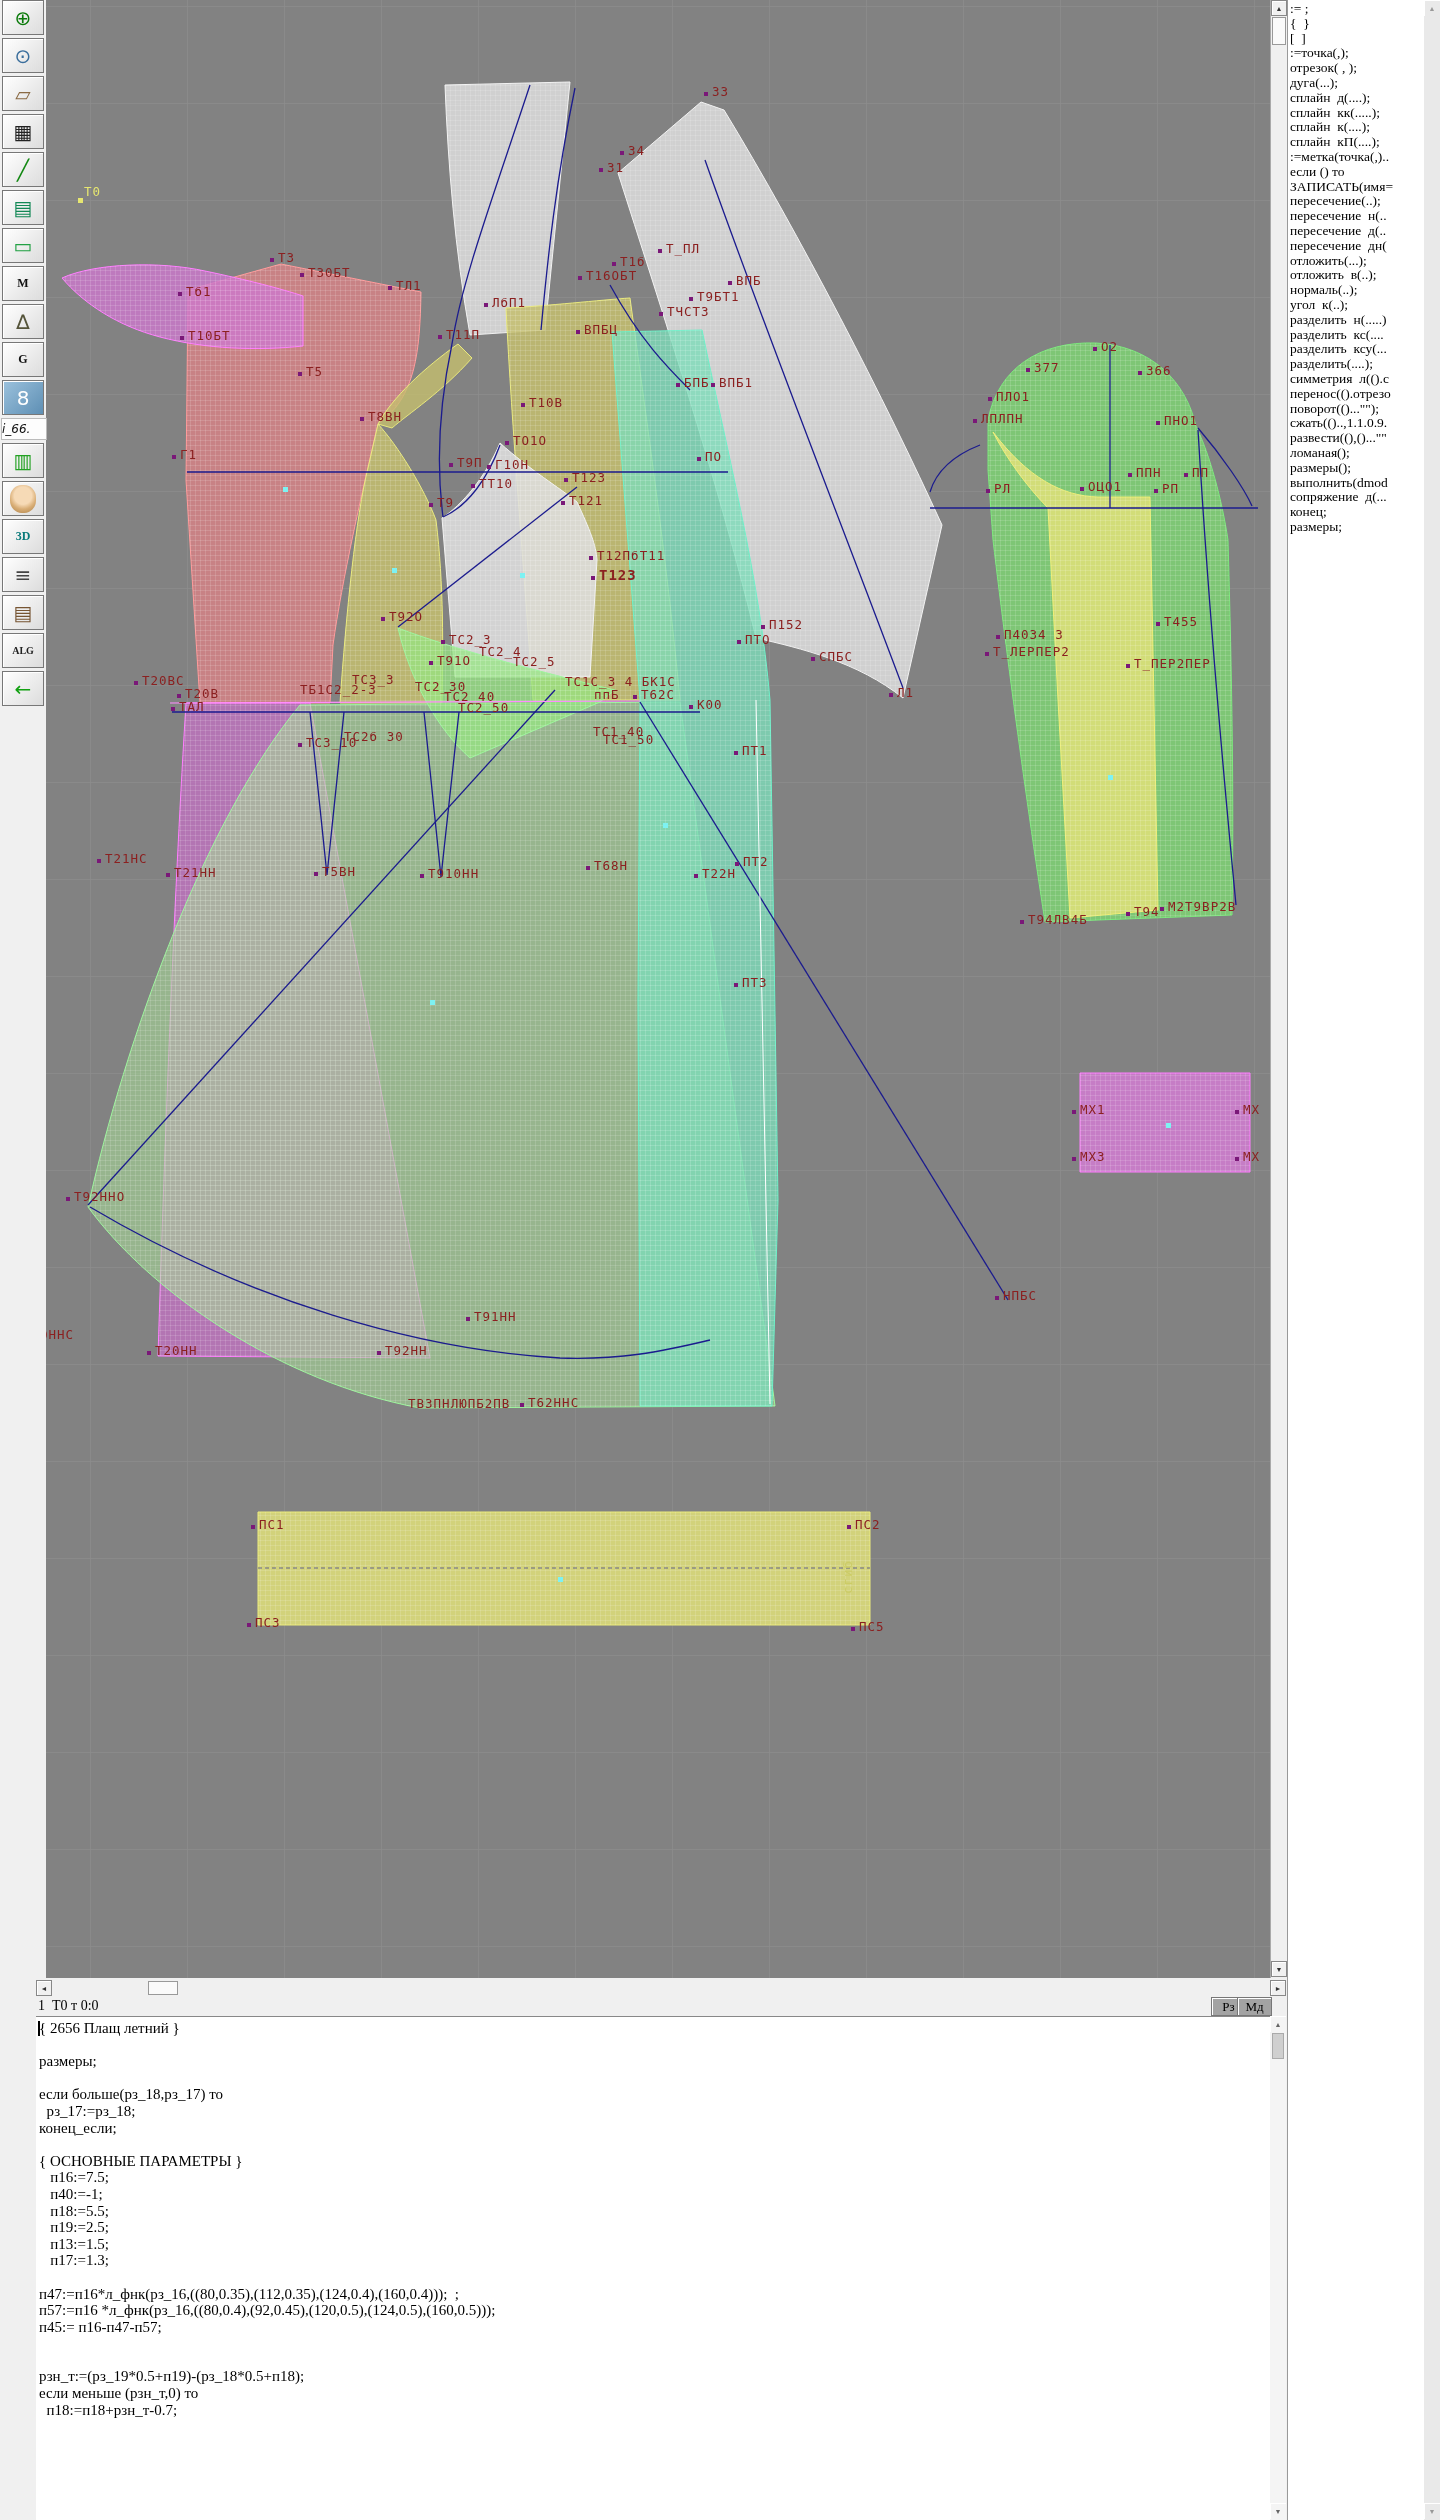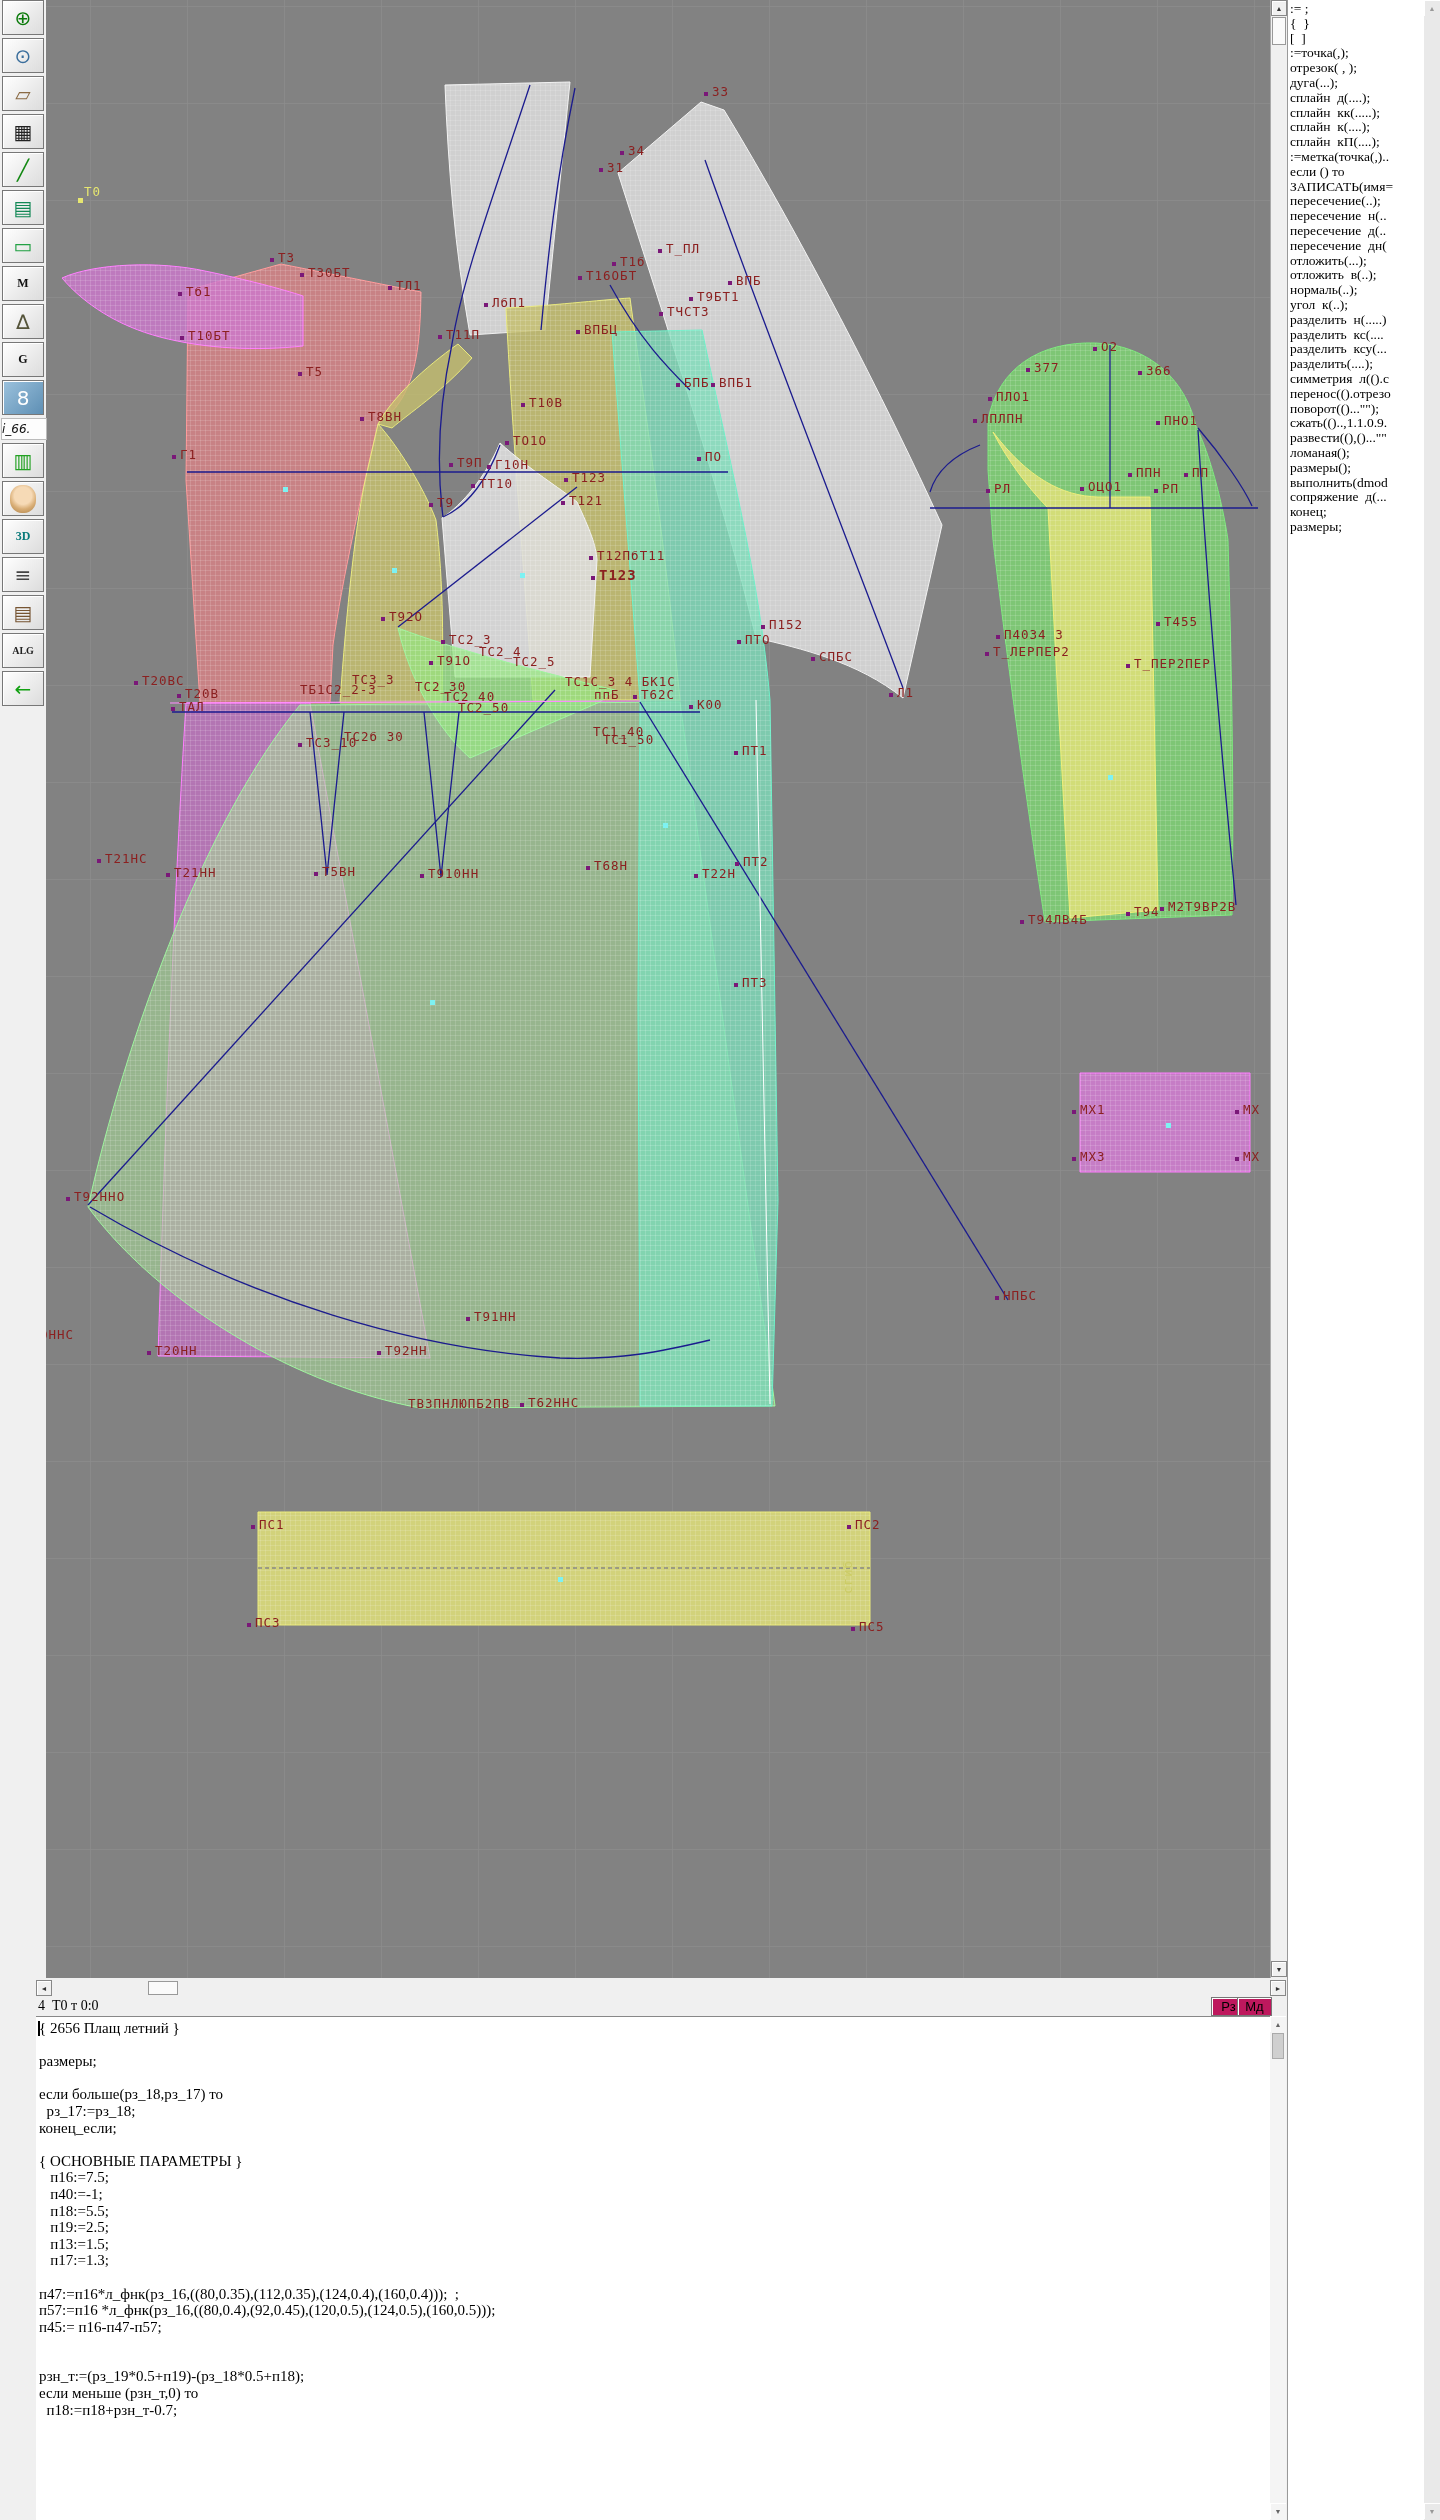--- a/index.html
+++ b/index.html
@@ -30,22 +30,22 @@
   .sb-thumb{position:absolute;background:#fafafa;border:1px solid #999;box-sizing:border-box;}
   #vscroll{left:1270px;top:0;width:16px;height:1978px;border-left:1px solid #aaa;}
   #hscroll{left:36px;top:1980px;width:1250px;height:17px;}
   #edscroll{left:1270px;top:2016px;width:16px;height:504px;background:#f4f4f4;}
   #rpscroll{left:1424px;top:0;width:16px;height:2520px;background:#e9e9e9;}
 
   
   #statusbar{position:absolute;left:36px;top:1997px;width:1250px;height:19px;background:#f0f0f0;
              font-family:"Liberation Serif",serif;font-size:14px;color:#000;z-index:4;}
   #status-text{position:absolute;left:2px;top:1px;white-space:pre;}
-  .mini-btn{position:absolute;top:0;width:33px;height:17px;border:1px solid #777;background:#be185d;
-            box-shadow:inset 1px 1px 0 #fff;font-family:Liberation Sans, sans-serif;font-size:13px;
+  .mini-btn{position:absolute;top:0;width:33px;height:17px;border:1px solid #777;background:#a3a3a3;
+            box-shadow:inset 1px 1px 0 #fff;font-family:Liberation Serif, serif;font-size:13px;
             display:flex;align-items:center;justify-content:center;margin-left:36px;}
   #btn-rz{right:40px;} #btn-md{right:14px;}
 
   
   #editor{position:absolute;left:36px;top:2016px;width:1234px;height:504px;background:#fff;
           border-top:1px solid #888;z-index:3;font-family:"Liberation Serif",serif;
           font-size:15px;color:#000;padding-top:3px;overflow:hidden;}
   .codeline{white-space:pre;min-height:16.6px;line-height:16.6px;padding-left:3px;}
   #caret{position:absolute;left:38px;top:2021px;width:2px;height:15px;background:#000;z-index:5;}
 
@@ -419,21 +419,21 @@
     <div class="sb-btn" style="top:1961px;left:0;">▼</div>
   </div>
 
   <div id="hscroll" class="sb">
     <div class="sb-btn" style="left:0;top:0;">◄</div>
     <div class="sb-thumb" style="left:112px;top:1px;width:30px;height:14px;"></div>
     <div class="sb-btn" style="left:1234px;top:0;">►</div>
   </div>
 
   <div id="statusbar">
-    <span id="status-text">4  Т0 т 0:0</span>
+    <span id="status-text">1  Т0 т 0:0</span>
     <div class="mini-btn" id="btn-rz">Рз</div>
     <div class="mini-btn" id="btn-md">Мд</div>
   </div>
 
   <div id="editor">
       <div class="codeline">{ 2656 Плащ летний }</div>
       <div class="codeline">&nbsp;</div>
       <div class="codeline">размеры;</div>
       <div class="codeline">&nbsp;</div>
       <div class="codeline">если больше(рз_18,рз_17) то</div>

